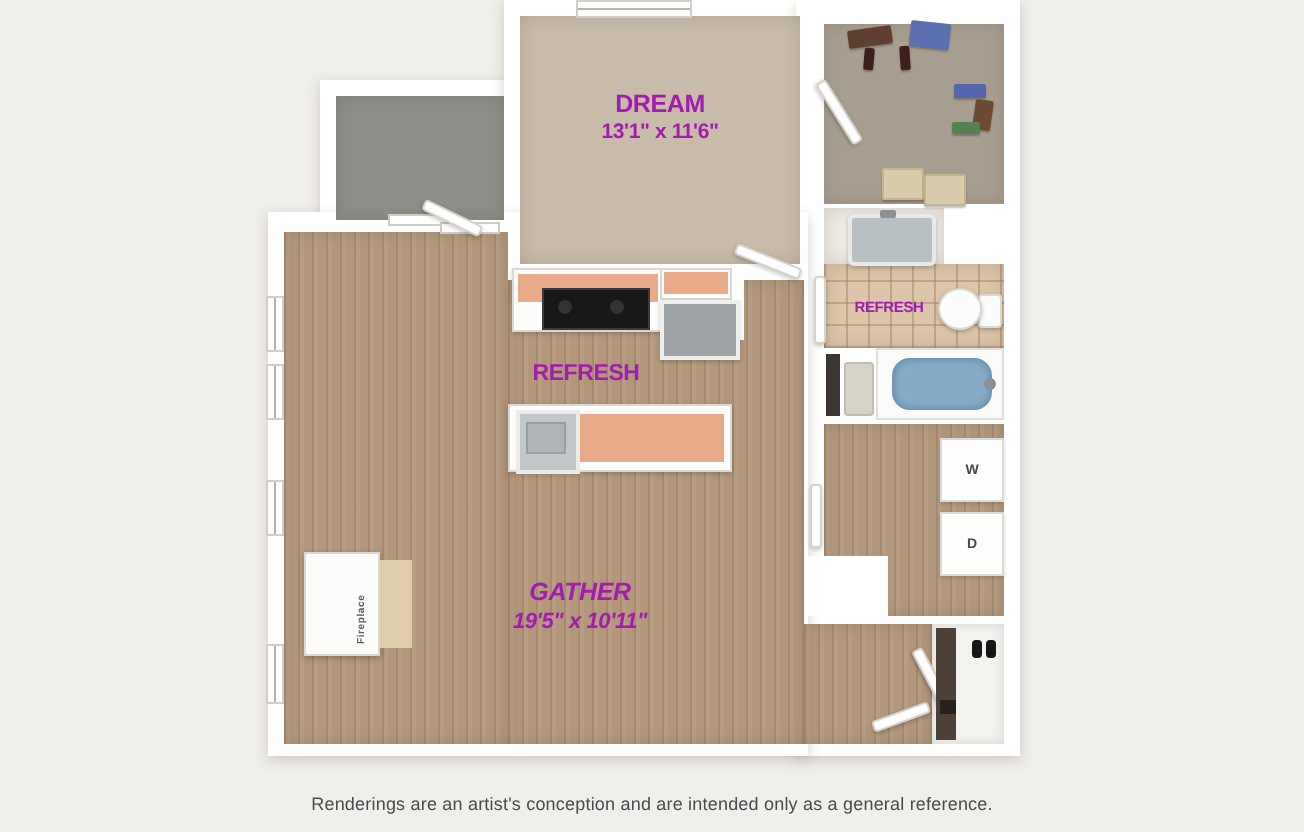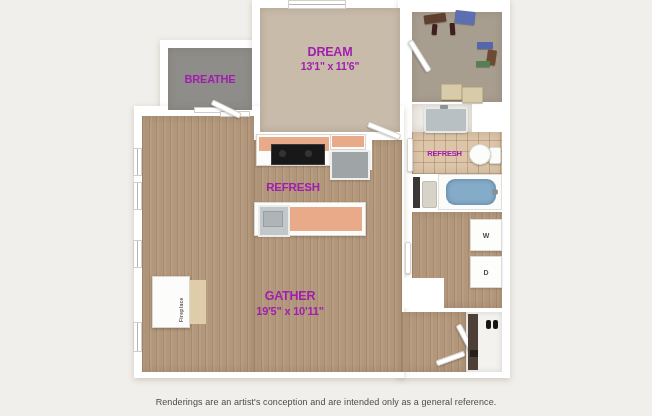--- a/index.html
+++ b/index.html
@@ -104,32 +104,29 @@
   <div class="abs" style="left:330px;top:150px;width:36px;height:26px;background:#9fa4a7;border:2px solid #eef0f0;box-shadow:0 1px 2px rgba(0,0,0,.2);"></div>
   <div class="abs fixture" style="left:254px;top:202px;width:112px;height:34px;box-shadow:0 1px 3px rgba(0,0,0,.2);"></div>
   <div class="abs" style="left: 288px; top: 207px; width: 74px; height: 24px; background-color: rgb(233, 170, 138);"></div>
   <div class="abs" style="left:258px;top:205px;width:28px;height:28px;background:#c2c7ca;border:2px solid #ececea;"></div>
   <div class="abs" style="left:263px;top:211px;width:18px;height:14px;background:#aeb4b7;border:1px solid #989ea1;"></div>
 
   <div class="abs fixture" style="left:152px;top:276px;width:38px;height:52px;box-shadow:0 1px 3px rgba(0,0,0,.25);"></div>
   <div class="abs hearth-grid" style="left:190px;top:280px;width:16px;height:44px;background:#dfcda9;"></div>
   <div class="abs" id="fireplace-label" style="left:178px;top:284px;height:38px;">Fireplace</div>
 
-  <div class="label" style="left:168px;top:72px;width:84px;font-size:11px;">
-    <div>BREATHE</div>
-  </div>
   <div class="label" style="left:260px;top:44px;width:140px;">
     <div style="font-size:12.5px;">DREAM</div>
     <div style="font-size:10.5px;">13'1" x 11'6"</div>
   </div>
   <div class="label" style="left:238px;top:180px;width:110px;font-size:11.5px;">
     <div>REFRESH</div>
   </div>
   <div class="label" style="left:413px;top:149px;width:63px;font-size:7.5px;">
     <div>REFRESH</div>
   </div>
-  <div class="label" style="left:178px;top:288px;width:224px;">
+  <div class="label" style="left:178px;top:288px;width:224px;font-style:italic;">
     <div style="font-size:12.5px;">GATHER</div>
     <div style="font-size:11px;">19'5" x 10'11"</div>
   </div>
 
   <div id="disclaimer">Renderings are an artist's conception and are intended only as a general reference.</div>
 </div>
 
 </body></html>

